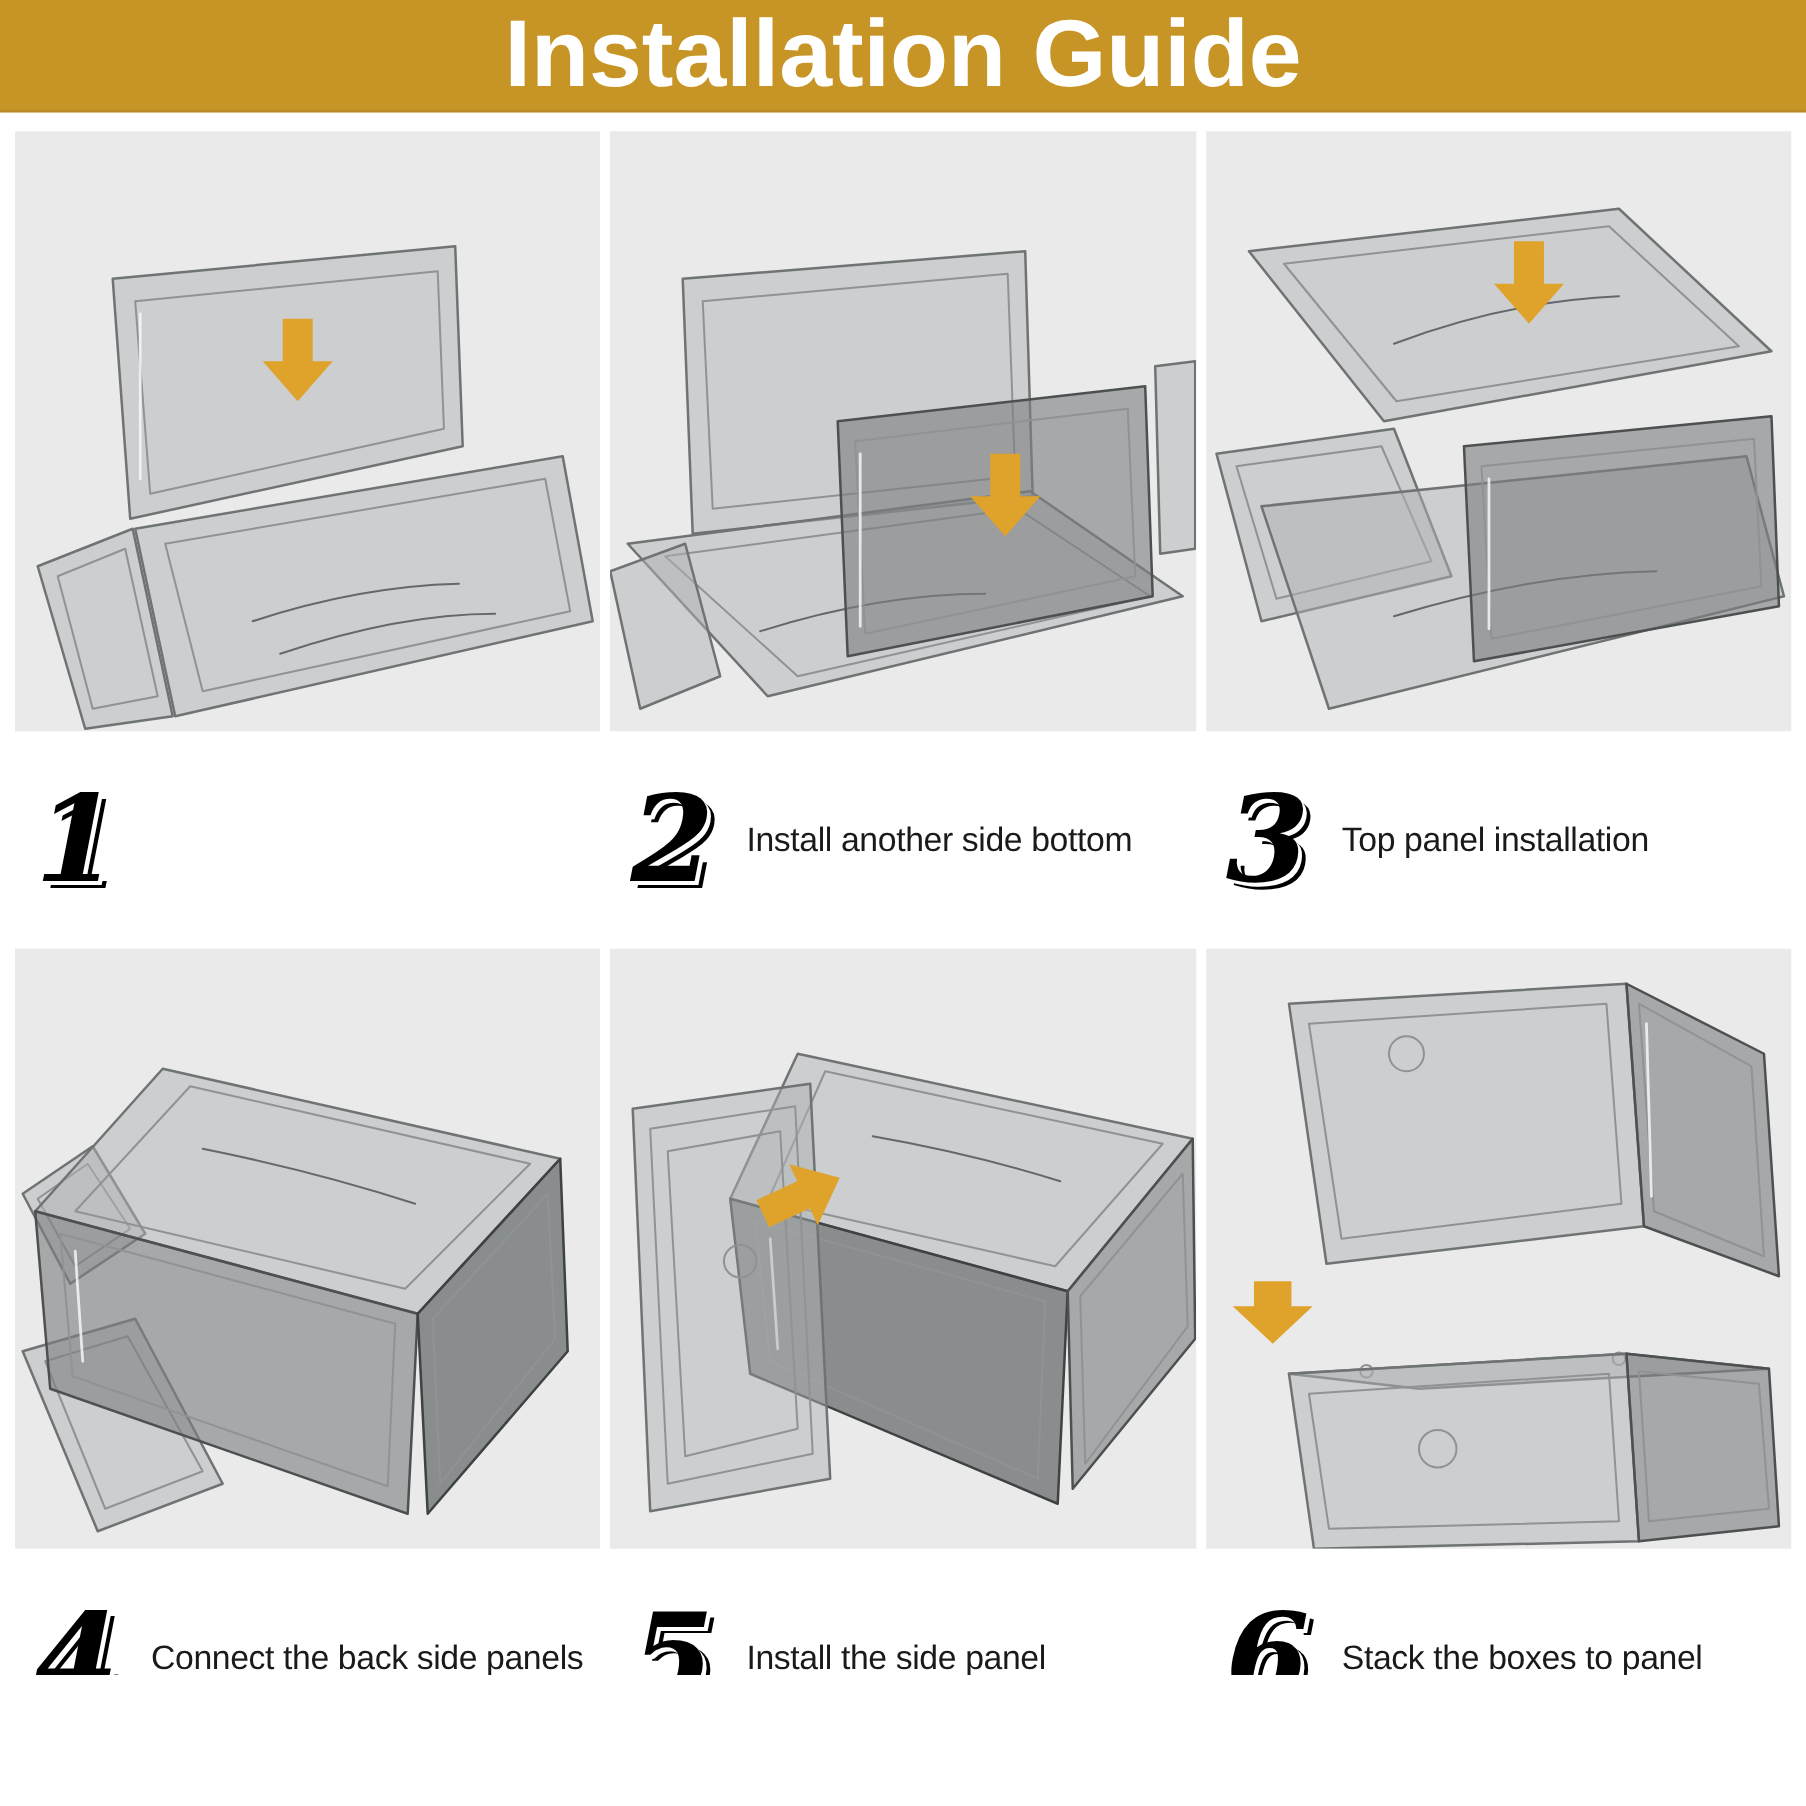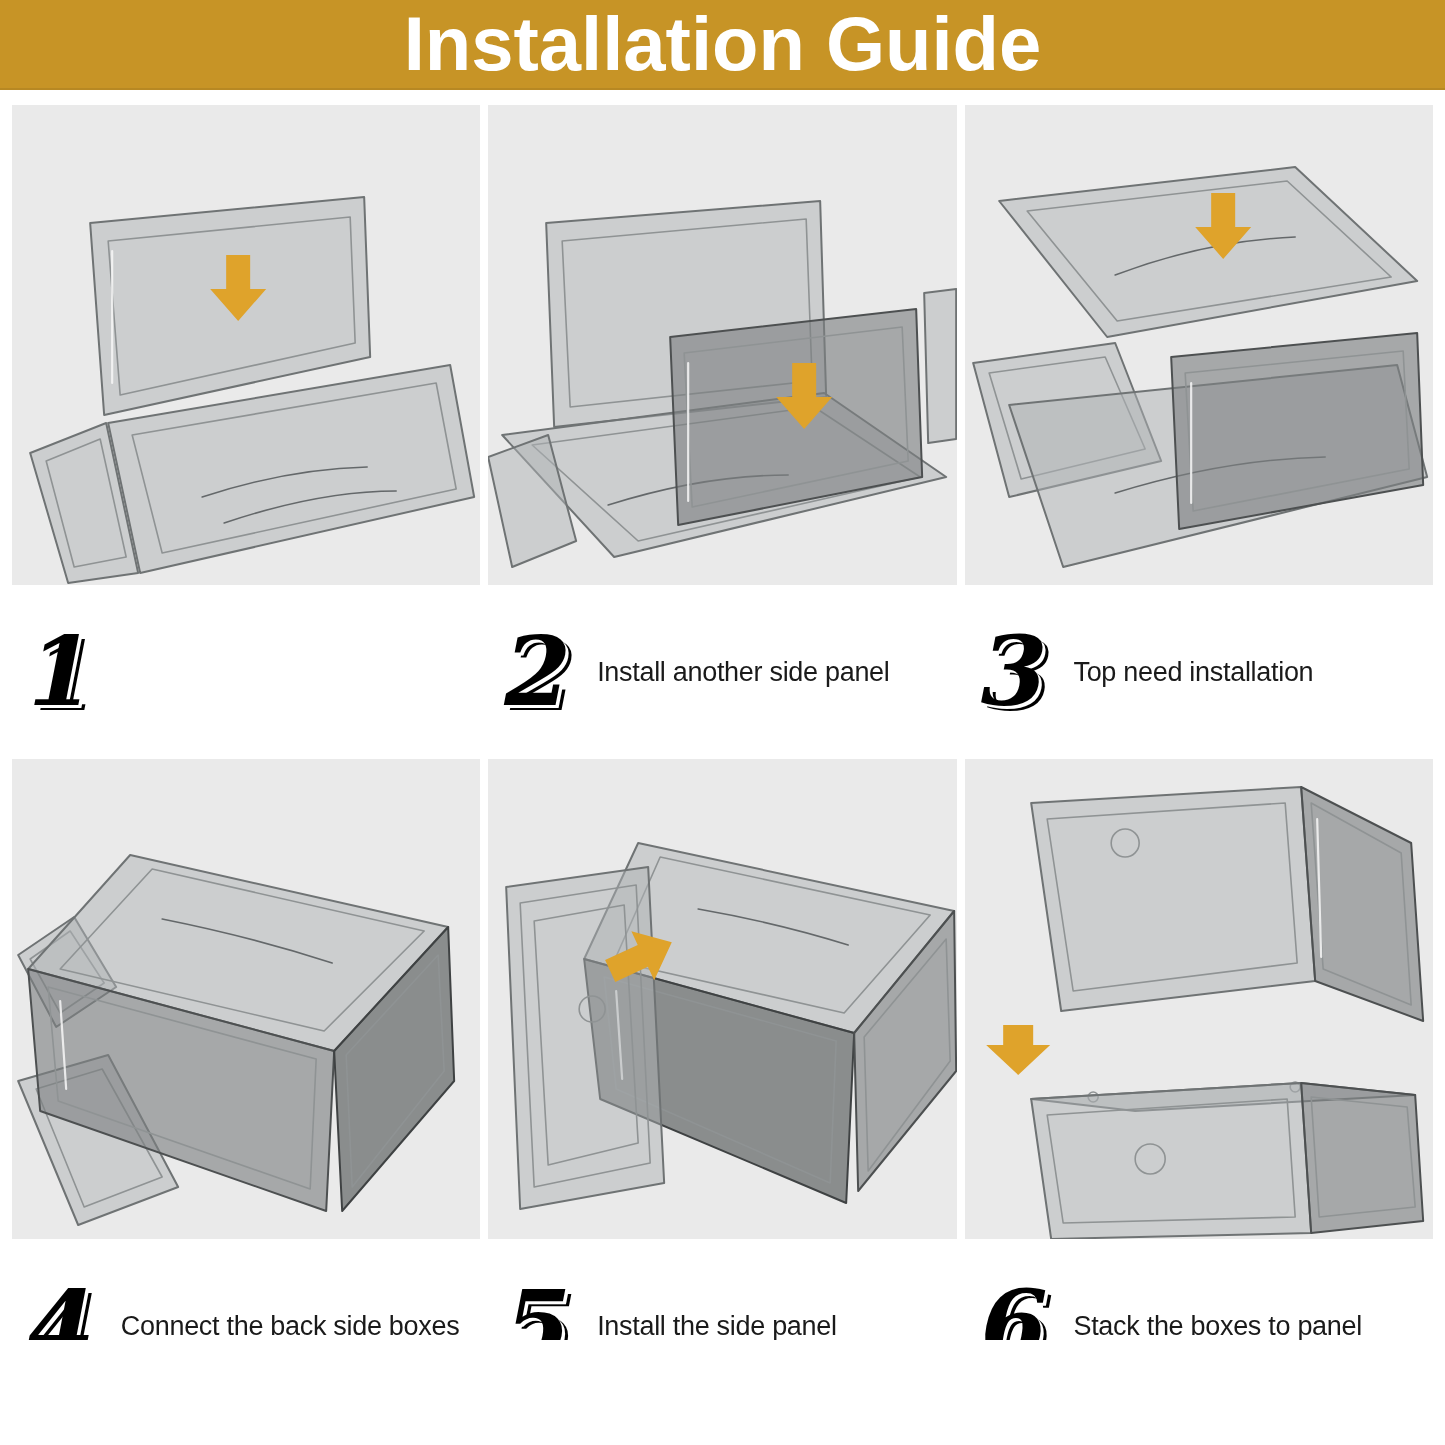--- a/index.html
+++ b/index.html
@@ -127,25 +127,25 @@
       </svg>
     </figure>
   </section>
 
   <section class="row steps">
     <div class="step">
       <span class="num">1</span>
     </div>
     <div class="step">
       <span class="num">2</span>
-      <p class="label">Install another side panel</p>
+      <p class="label">Install another side bottom</p>
     </div>
     <div class="step">
       <span class="num">3</span>
-      <p class="label">Top need installation</p>
+      <p class="label">Top panel installation</p>
     </div>
   </section>
 
   <section class="row panels">
 
     <figure class="panel">
       <svg viewBox="0 0 468 480">
         <g>
           <polygon class="sheet" points="6,196 62,158 104,228 44,268"></polygon>
           <polygon class="inner" points="18,200 58,172 92,224 48,254"></polygon>
@@ -208,21 +208,21 @@
           <polygon class="inner" points="346,338 442,348 450,448 354,458"></polygon>
         </g>
         <polygon class="arrow" transform="translate(53,266)" points="-15,0 15,0 15,20 32,20 0,50 -32,20 -15,20"></polygon>
       </svg>
     </figure>
   </section>
 
   <section class="row steps last">
     <div class="step">
       <span class="num">4</span>
-      <p class="label">Connect the back side boxes</p>
+      <p class="label">Connect the back side panels</p>
     </div>
     <div class="step">
       <span class="num">5</span>
       <p class="label">Install the side panel</p>
     </div>
     <div class="step">
       <span class="num">6</span>
       <p class="label">Stack the boxes to panel</p>
     </div>
   </section>

